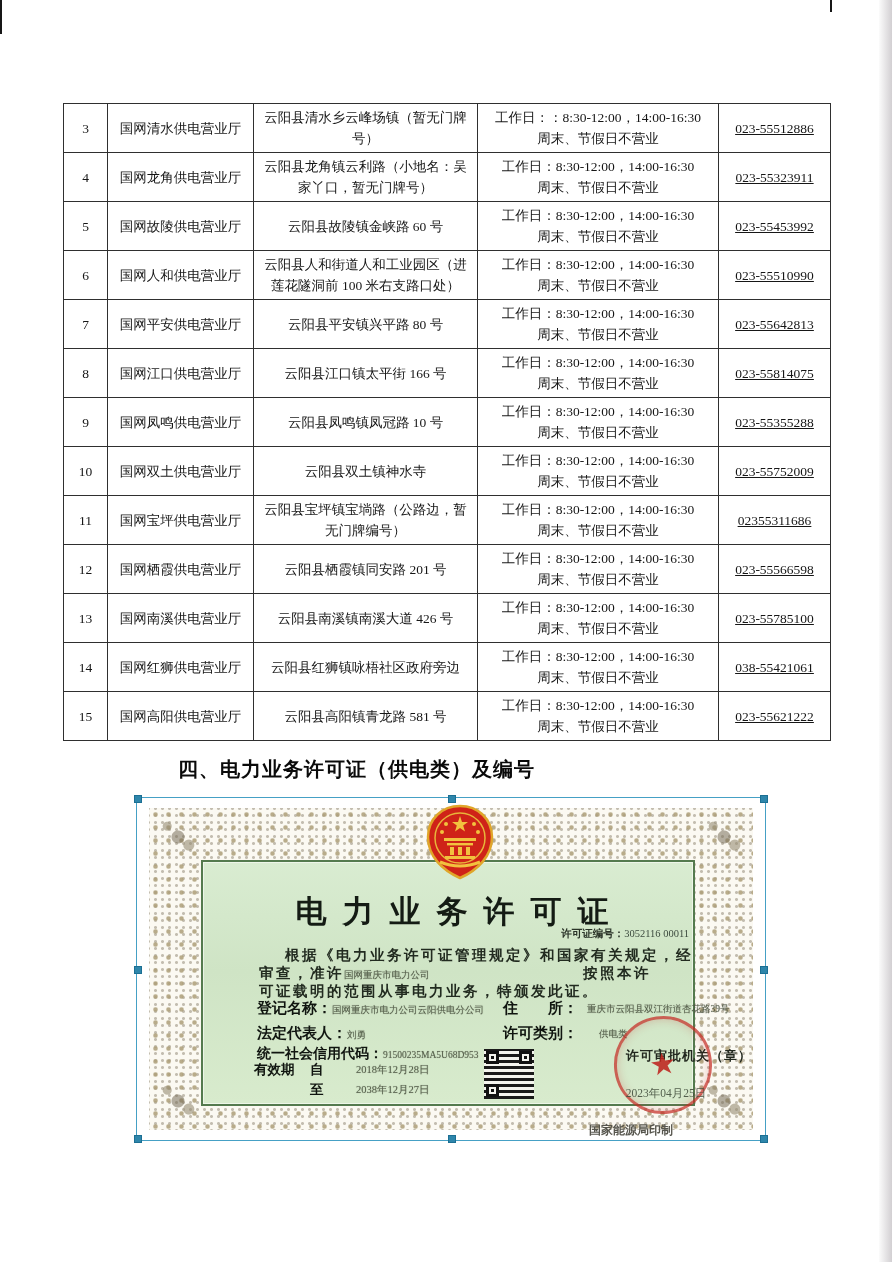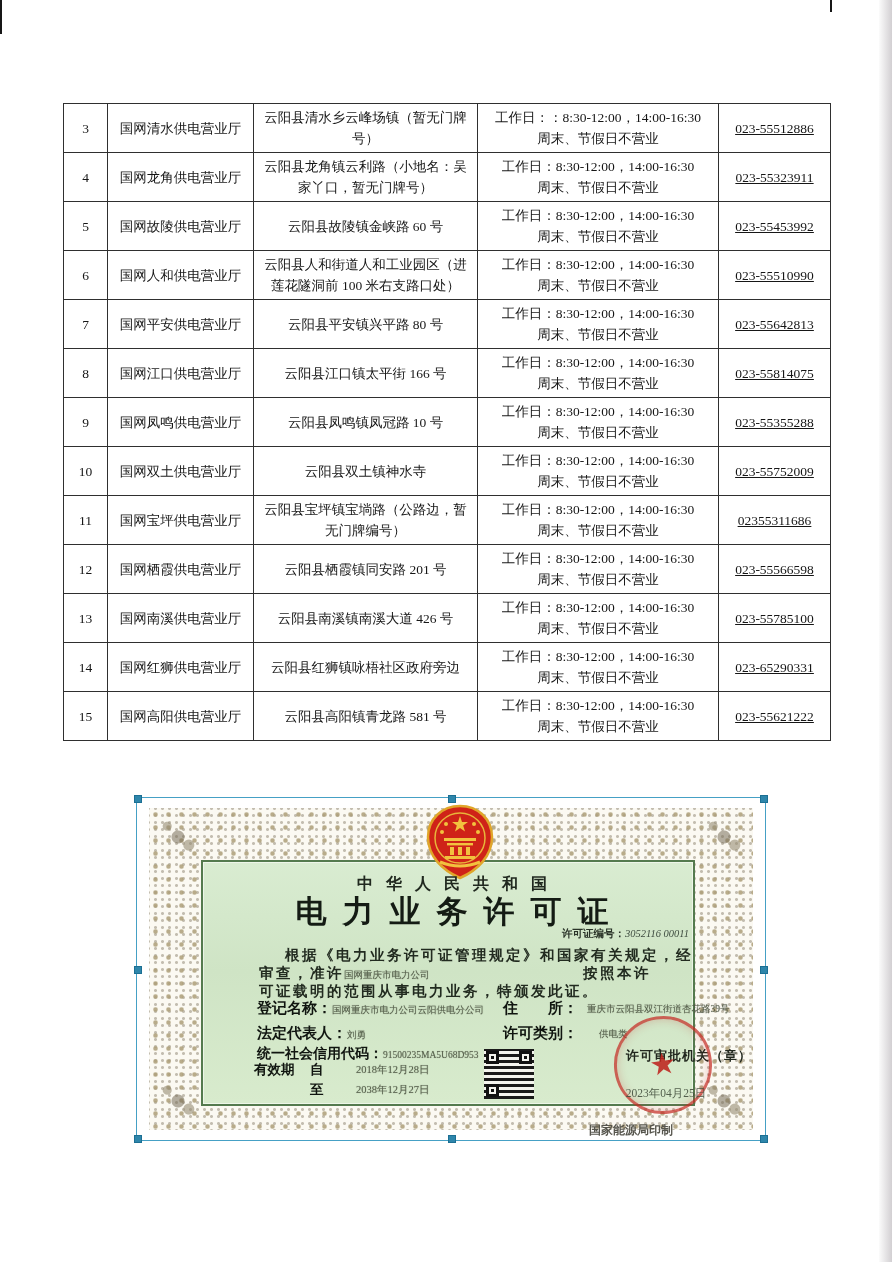--- a/index.html
+++ b/index.html
@@ -39,21 +39,21 @@
                  radial-gradient(circle at 70% 65%, rgba(150,140,115,.6) 5px, rgba(150,140,115,0) 6px);}
   
   .paper{position:absolute;left:64px;top:62px;width:494px;height:246px;
       background:linear-gradient(180deg,#d9ecd1,#cfe4c5 45%,#d8ebcd);
       border:2px solid #547a4e;box-shadow:inset 0 0 0 1px rgba(255,255,255,.55);box-sizing:border-box;}
   .cert-text{position:absolute;color:#1c241c;}
   .center{left:0;width:630px;text-align:center;}
   #cert-country{top:76px;font-weight:bold;font-size:16px;letter-spacing:13px;text-indent:13px;color:#20281f;}
   #cert-title{top:93px;font-weight:bold;font-size:31px;letter-spacing:16px;text-indent:16px;color:#141b14;}
   #license-no-line{top:129px;left:360px;width:192px;text-align:right;font-size:10.5px;font-weight:bold;color:#2a3328;}
-  #license-no-line .val{font-weight:normal;color:#3c4a3e;font-style:italic;}
+  #license-no-line .val{font-weight:normal;color:#3c4a3e;}
   .para-line{position:absolute;font-weight:bold;font-size:14.5px;letter-spacing:2.5px;color:#222b20;white-space:nowrap;}
   #para-2{display:flex;align-items:baseline;width:392px;}
   .fill-val{font-weight:normal;font-size:9.5px;letter-spacing:0;color:#4c5542;opacity:.9;text-shadow:0 0 1px rgba(76,85,66,.6);}
   #para-2 .suffix{margin-left:auto;}
   .flabel{font-weight:bold;color:#101510;}
   .frow{position:absolute;white-space:nowrap;}
   #frow-1,#frow-2{font-size:15px;}
   #frow-3{font-size:14px;}
   #frow-4,#frow-5{font-size:13.5px;}
   
@@ -201,35 +201,36 @@
           <td class="phone">023-55785100</td>
         </tr>
         <tr>
           <td>14</td>
           <td>国网红狮供电营业厅</td>
           <td>云阳县红狮镇咏梧社区政府旁边</td>
           <td class="hours-cell">
             <div>工作日：8:30-12:00，14:00-16:30</div>
             <div>周末、节假日不营业</div>
           </td>
-          <td class="phone">023-65290331</td>
+          <td class="phone">038-55421061</td>
         </tr>
         <tr>
           <td>15</td>
           <td>国网高阳供电营业厅</td>
           <td>云阳县高阳镇青龙路 581 号</td>
           <td class="hours-cell">
             <div>工作日：8:30-12:00，14:00-16:30</div>
             <div>周末、节假日不营业</div>
           </td>
           <td class="phone">023-55621222</td>
         </tr>
       </tbody>
   </table>
 
+  <div id="section-title">四、电力业务许可证（供电类）及编号</div>
 
   <div id="cert-image">
     <div class="lace"></div>
     <div class="lace-corner" style="left:14px;top:12px;"></div>
     <div class="lace-corner" style="right:14px;top:12px;"></div>
     <div class="lace-corner" style="left:14px;bottom:12px;"></div>
     <div class="lace-corner" style="right:14px;bottom:12px;"></div>
     <div class="paper"></div>
 
     <svg style="position:absolute;left:287px;top:6px;" width="72" height="76" viewBox="0 0 72 76">
@@ -242,21 +243,20 @@
         <circle cx="54" cy="28" r="2" fill="#f2c13e"></circle>
       <rect x="20" y="34" width="32" height="3" fill="#f2c13e"></rect>
       <rect x="23" y="39" width="26" height="2.4" fill="#f2c13e"></rect>
       <rect x="26" y="43" width="4" height="8" fill="#f2c13e"></rect>
         <rect x="34" y="43" width="4" height="8" fill="#f2c13e"></rect>
         <rect x="42" y="43" width="4" height="8" fill="#f2c13e"></rect>
       <rect x="21" y="52" width="30" height="3" fill="#f2c13e"></rect>
       <path d="M16 58 Q36 66 56 58" fill="none" stroke="#f2c13e" stroke-width="3"></path>
     </svg>
 
-    <div class="cert-text center" id="cert-country">中华人民共和国</div>
     <div class="cert-text center" id="cert-title">电力业务许可证</div>
 
     <div class="cert-text" id="license-no-line">
       <span>许可证编号：</span><span class="val">3052116 00011</span>
     </div>
 
     <div class="para-line" id="para-1" style="left:138px;top:148px;margin-left:10px;">根据《电力业务许可证管理规定》和国家有关规定，经</div>
     <div class="para-line" id="para-2" style="left:122px;top:166px;">
       <span>审查，准许</span>
       <span class="fill-val">国网重庆市电力公司</span>

